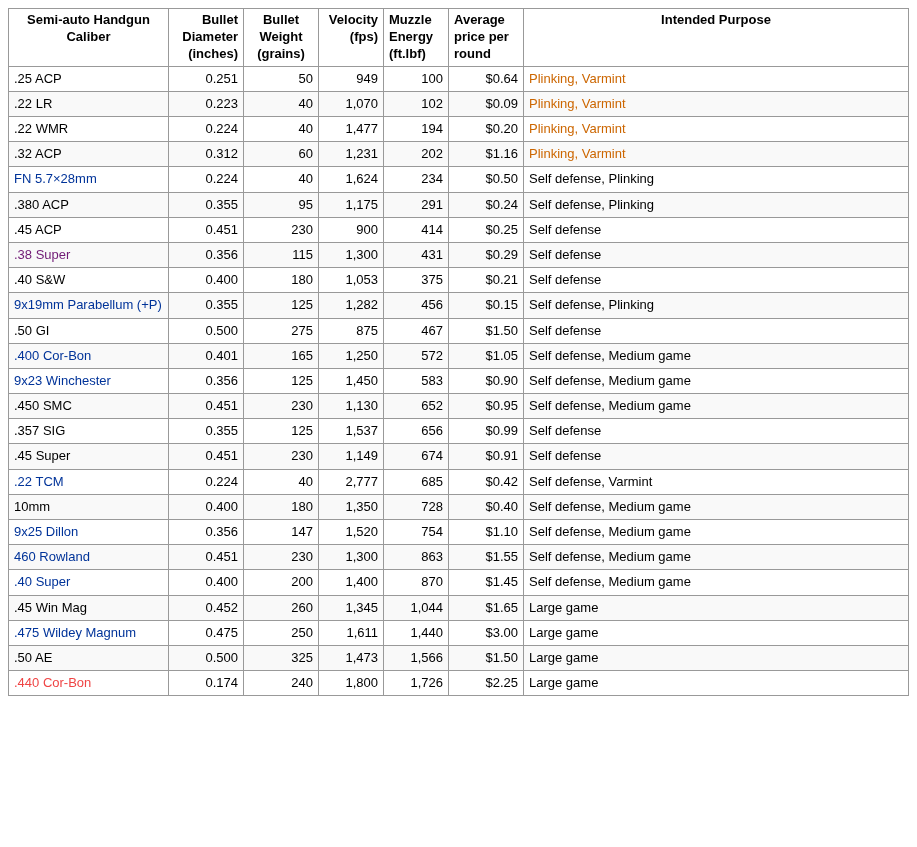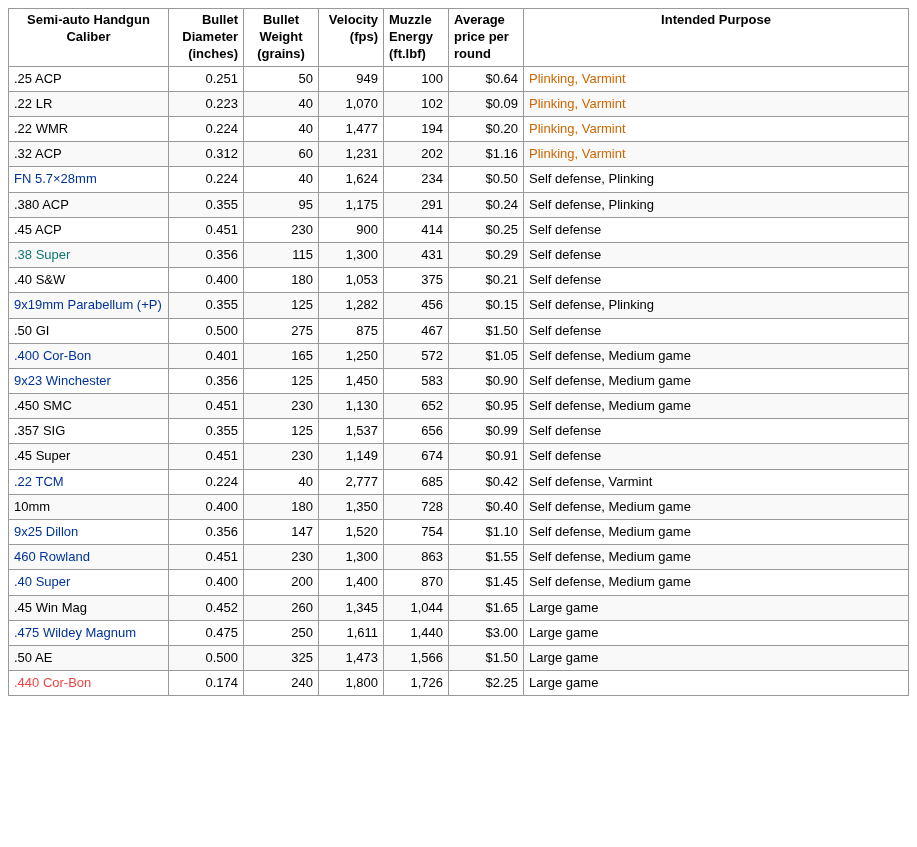--- a/index.html
+++ b/index.html
@@ -115,21 +115,21 @@
       <tr>
     <td class="col-caliber" style="color:#000">.45 ACP</td>
     <td class="col-diameter">0.451</td>
     <td class="col-weight">230</td>
     <td class="col-velocity">900</td>
     <td class="col-energy">414</td>
     <td class="col-price">$0.25</td>
     <td class="col-purpose" style="color:#000">Self defense</td>
   </tr>
       <tr>
-    <td class="col-caliber" style="color:#0f766e">.38 Super</td>
+    <td class="col-caliber" style="color:#701a75">.38 Super</td>
     <td class="col-diameter">0.356</td>
     <td class="col-weight">115</td>
     <td class="col-velocity">1,300</td>
     <td class="col-energy">431</td>
     <td class="col-price">$0.29</td>
     <td class="col-purpose" style="color:#000">Self defense</td>
   </tr>
       <tr>
     <td class="col-caliber" style="color:#000">.40 S&amp;W</td>
     <td class="col-diameter">0.400</td>

